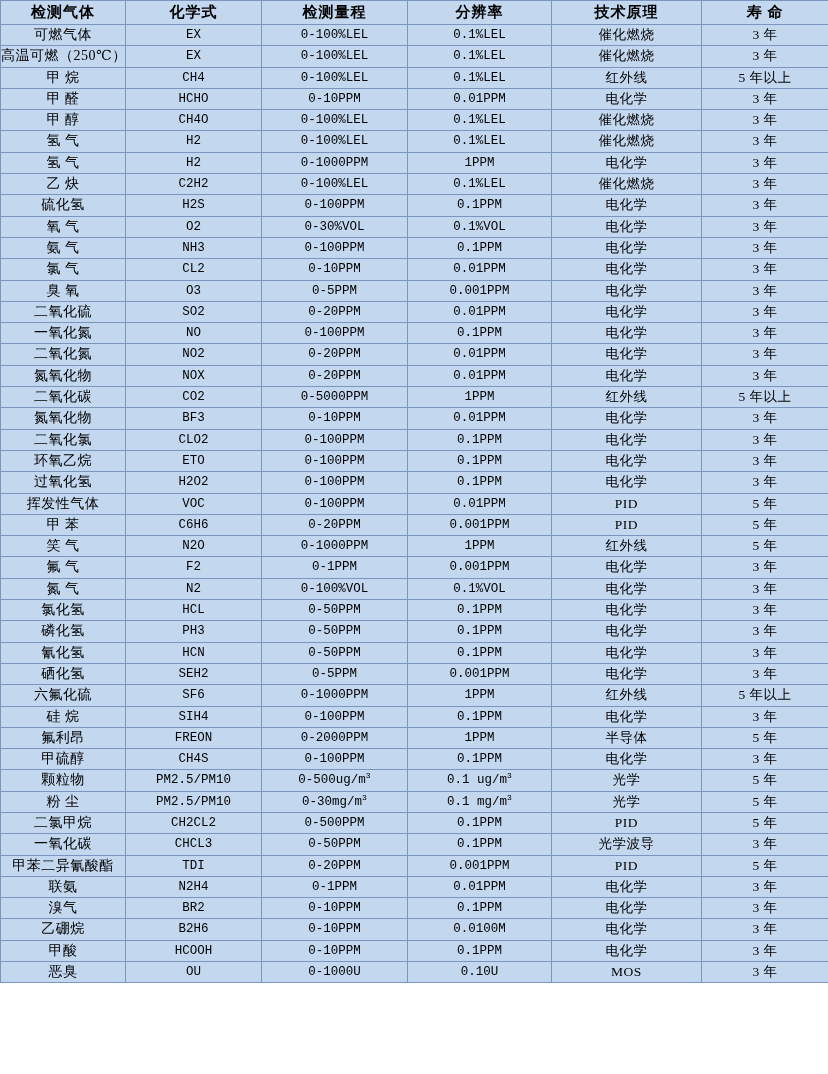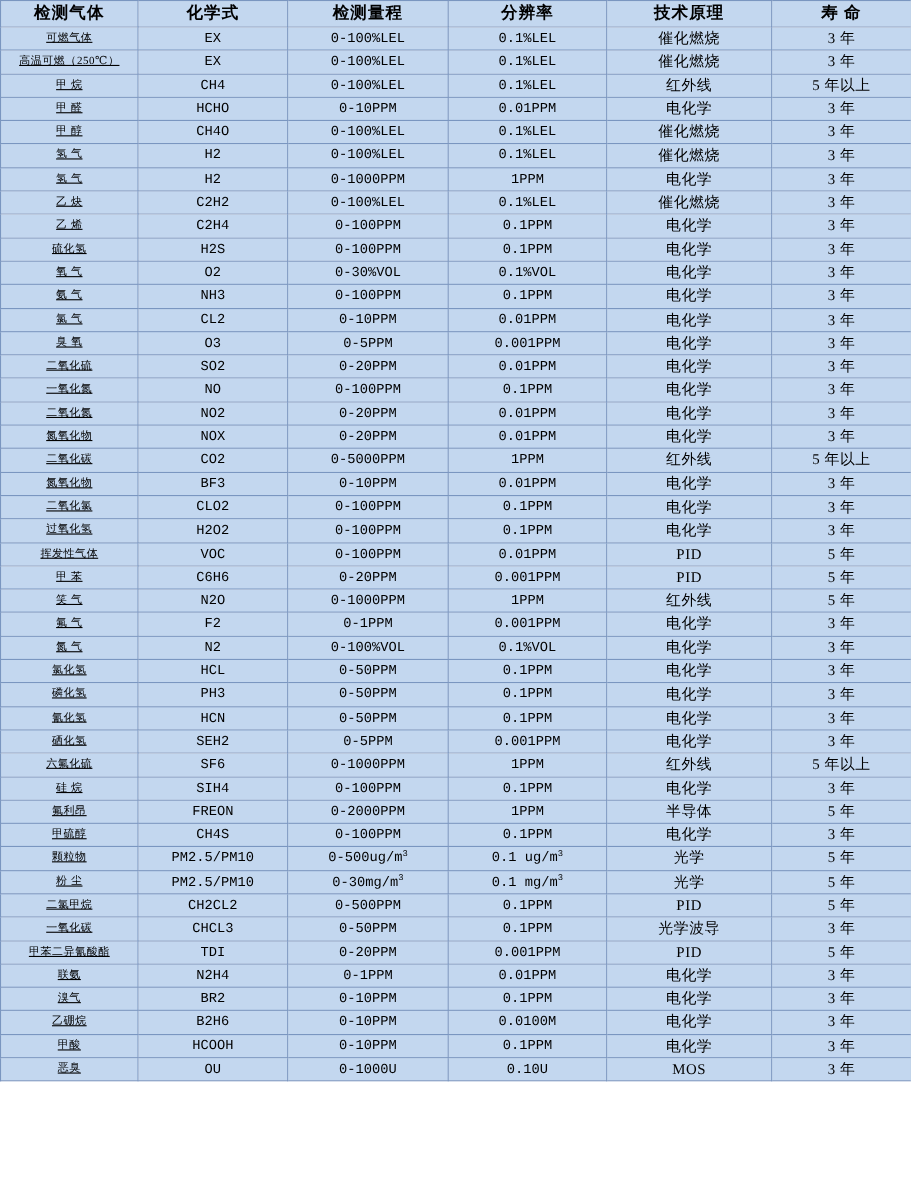--- a/index.html
+++ b/index.html
@@ -41,23 +41,22 @@
   }
   table.gas-table thead th {
     height: 23px;
     line-height: 23px;
     font-weight: bold;
     font-size: 15px;
     letter-spacing: 1px;
     background: #c3d7ef;
   }
   td.name {
-    font-size: 10px;
+    font-size: 14px;
     letter-spacing: 0.5px;
-    text-decoration: underline;
   }
   td.formula, td.range, td.res {
     font-family: "Liberation Mono", "DejaVu Sans Mono", monospace;
     font-size: 12.5px;
   }
   td.tech {
     font-size: 13.5px;
     letter-spacing: 0.5px;
   }
   td.life {
@@ -151,28 +150,20 @@
       </tr>
       <tr>
         <td class="name">乙 炔</td>
         <td class="formula">C2H2</td>
         <td class="range">0-100%LEL</td>
         <td class="res">0.1%LEL</td>
         <td class="tech">催化燃烧</td>
         <td class="life">3 年</td>
       </tr>
       <tr>
-        <td class="name">乙 烯</td>
-        <td class="formula">C2H4</td>
-        <td class="range">0-100PPM</td>
-        <td class="res">0.1PPM</td>
-        <td class="tech">电化学</td>
-        <td class="life">3 年</td>
-      </tr>
-      <tr>
         <td class="name">硫化氢</td>
         <td class="formula">H2S</td>
         <td class="range">0-100PPM</td>
         <td class="res">0.1PPM</td>
         <td class="tech">电化学</td>
         <td class="life">3 年</td>
       </tr>
       <tr>
         <td class="name">氧 气</td>
         <td class="formula">O2</td>
@@ -255,20 +246,28 @@
       </tr>
       <tr>
         <td class="name">二氧化氯</td>
         <td class="formula">CLO2</td>
         <td class="range">0-100PPM</td>
         <td class="res">0.1PPM</td>
         <td class="tech">电化学</td>
         <td class="life">3 年</td>
       </tr>
       <tr>
+        <td class="name">环氧乙烷</td>
+        <td class="formula">ETO</td>
+        <td class="range">0-100PPM</td>
+        <td class="res">0.1PPM</td>
+        <td class="tech">电化学</td>
+        <td class="life">3 年</td>
+      </tr>
+      <tr>
         <td class="name">过氧化氢</td>
         <td class="formula">H2O2</td>
         <td class="range">0-100PPM</td>
         <td class="res">0.1PPM</td>
         <td class="tech">电化学</td>
         <td class="life">3 年</td>
       </tr>
       <tr>
         <td class="name">挥发性气体</td>
         <td class="formula">VOC</td>

